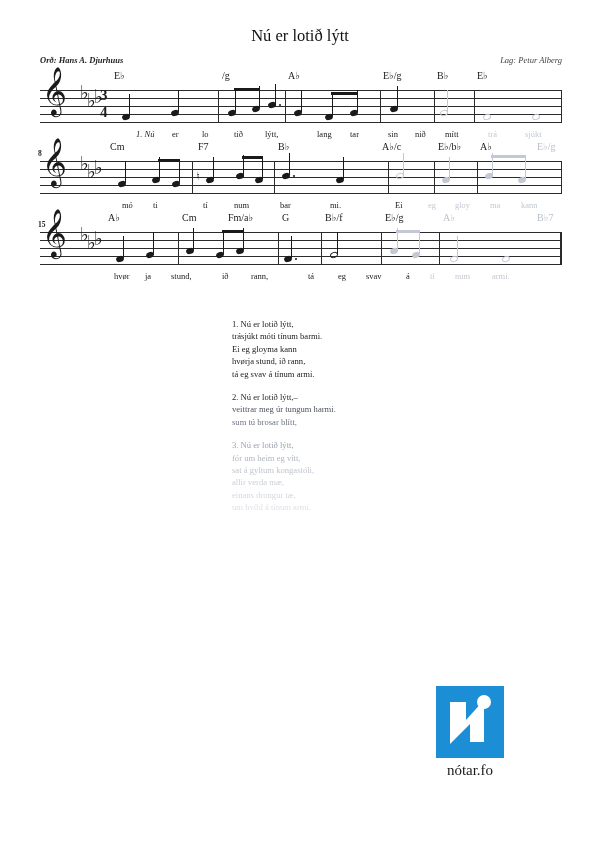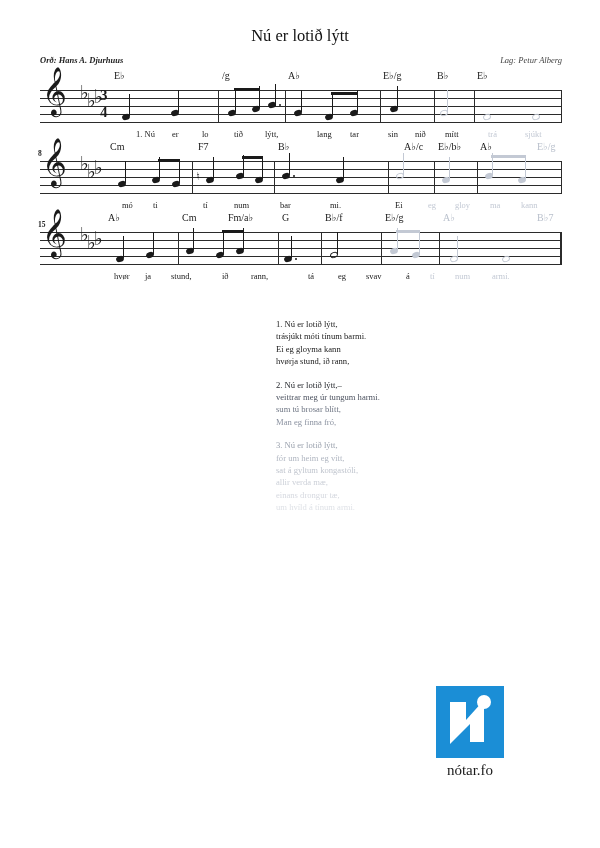--- a/index.html
+++ b/index.html
@@ -191,21 +191,21 @@
   .verses {
     position: absolute;
     left: 232px;
     top: 318px;
     width: 280px;
     font-size: 8.6px;
     line-height: 12.4px;
     color: #1a1a1a;
   }
   .verse { margin-bottom: 11px; }
-  .verse .ln { display: block; white-space: nowrap; margin-left: 44px; }
+  .verse .ln { display: block; white-space: nowrap; }
 
   
   .v2 .ln:nth-child(1) { color: #23262b; }
   .v2 .ln:nth-child(2) { color: #4d5360; }
   .v2 .ln:nth-child(3) { color: #6f7684; }
   .v2 .ln:nth-child(4) { color: #8c93a1; }
   .v2 .ln:nth-child(5) { color: #a7adb9; }
   .v2 .ln:nth-child(6) { color: #c2c7d1; }
   .v3 .ln:nth-child(1) { color: #9ba2ae; }
   .v3 .ln:nth-child(2) { color: #b0b6c1; }
@@ -301,21 +301,21 @@
     <div class="stem" style="left:317px; top:18px;"></div>
     <div class="beam" style="left:291px; top:20px; width:27px;"></div>
 
     <div class="note" style="left:350px; top:34px;"></div>
     <div class="stem" style="left:357px; top:14px;"></div>
     <div class="note hollow faded" style="left:400px; top:38px;"></div>
     <div class="stem faded" style="left:407px; top:18px;"></div>
     <div class="note hollow faded" style="left:443px; top:42px;"></div>
     <div class="note hollow faded" style="left:492px; top:42px;"></div>
 
-    <div class="lyric" style="left:96px;">1. Nú</div>
+    <div class="lyric" style="left:96px;font-style:italic;">1. Nú</div>
     <div class="lyric" style="left:132px;">er</div>
     <div class="lyric" style="left:162px;">lo</div>
     <div class="lyric" style="left:194px;">tið</div>
     <div class="lyric" style="left:225px;">lýtt,</div>
     <div class="lyric" style="left:277px;">lang</div>
     <div class="lyric" style="left:310px;">tar</div>
     <div class="lyric" style="left:348px;">sin</div>
     <div class="lyric" style="left:375px;">nið</div>
     <div class="lyric" style="left:405px;">mítt</div>
     <div class="lyric faded" style="left:448px;">trá</div>
@@ -332,21 +332,21 @@
         <div class="line l4"></div>
     </div>
     <div class="clef">𝄞</div>
     <div class="keysig" style="left:40px; top:11px;">♭</div>
     <div class="keysig" style="left:47px; top:19px;">♭</div>
     <div class="keysig" style="left:54px; top:15px;">♭</div>
 
     <div class="chord" style="left:70px;">Cm</div>
     <div class="chord" style="left:158px;">F7</div>
     <div class="chord" style="left:238px;">B♭</div>
-    <div class="chord" style="left:364px;">A♭/c</div>
+    <div class="chord" style="left:342px;">A♭/c</div>
     <div class="chord" style="left:398px;">E♭/b♭</div>
     <div class="chord" style="left:440px;">A♭</div>
     <div class="chord faded" style="left:497px;">E♭/g</div>
 
     <div class="barline" style="left:152px;"></div>
     <div class="barline" style="left:234px;"></div>
     <div class="barline" style="left:348px;"></div>
     <div class="barline" style="left:394px;"></div>
     <div class="barline" style="left:437px;"></div>
     <div class="barline" style="left:521px;"></div>
@@ -469,26 +469,26 @@
     <div class="lyric faded" style="left:415px;">num</div>
     <div class="lyric faded" style="left:452px;">armi.</div>
   </div>
 
   <div class="verses">
     <div class="verse v1">
       <span class="ln">1. Nú er lotið lýtt,</span>
       <span class="ln">trásjúkt móti tínum barmi.</span>
       <span class="ln">Ei eg gloyma kann</span>
       <span class="ln">hvørja stund, ið rann,</span>
+      <span class="ln">tá eg svav á tínum armi.</span>
     </div>
     <div class="verse v2">
       <span class="ln">2. Nú er lotið lýtt,–</span>
       <span class="ln">veittrar meg úr tungum harmi.</span>
       <span class="ln">sum tú brosar blítt,</span>
-      <span class="ln">Man eg finna fró,</span>
     </div>
     <div class="verse v3">
       <span class="ln">3. Nú er lotið lýtt,</span>
       <span class="ln">fór um heim eg vítt,</span>
       <span class="ln">sat á gyltum kongastóli,</span>
       <span class="ln">allir verda mæ,</span>
       <span class="ln">einans drongur tæ,</span>
       <span class="ln">um hvíld á tínum armi.</span>
     </div>
   </div>

